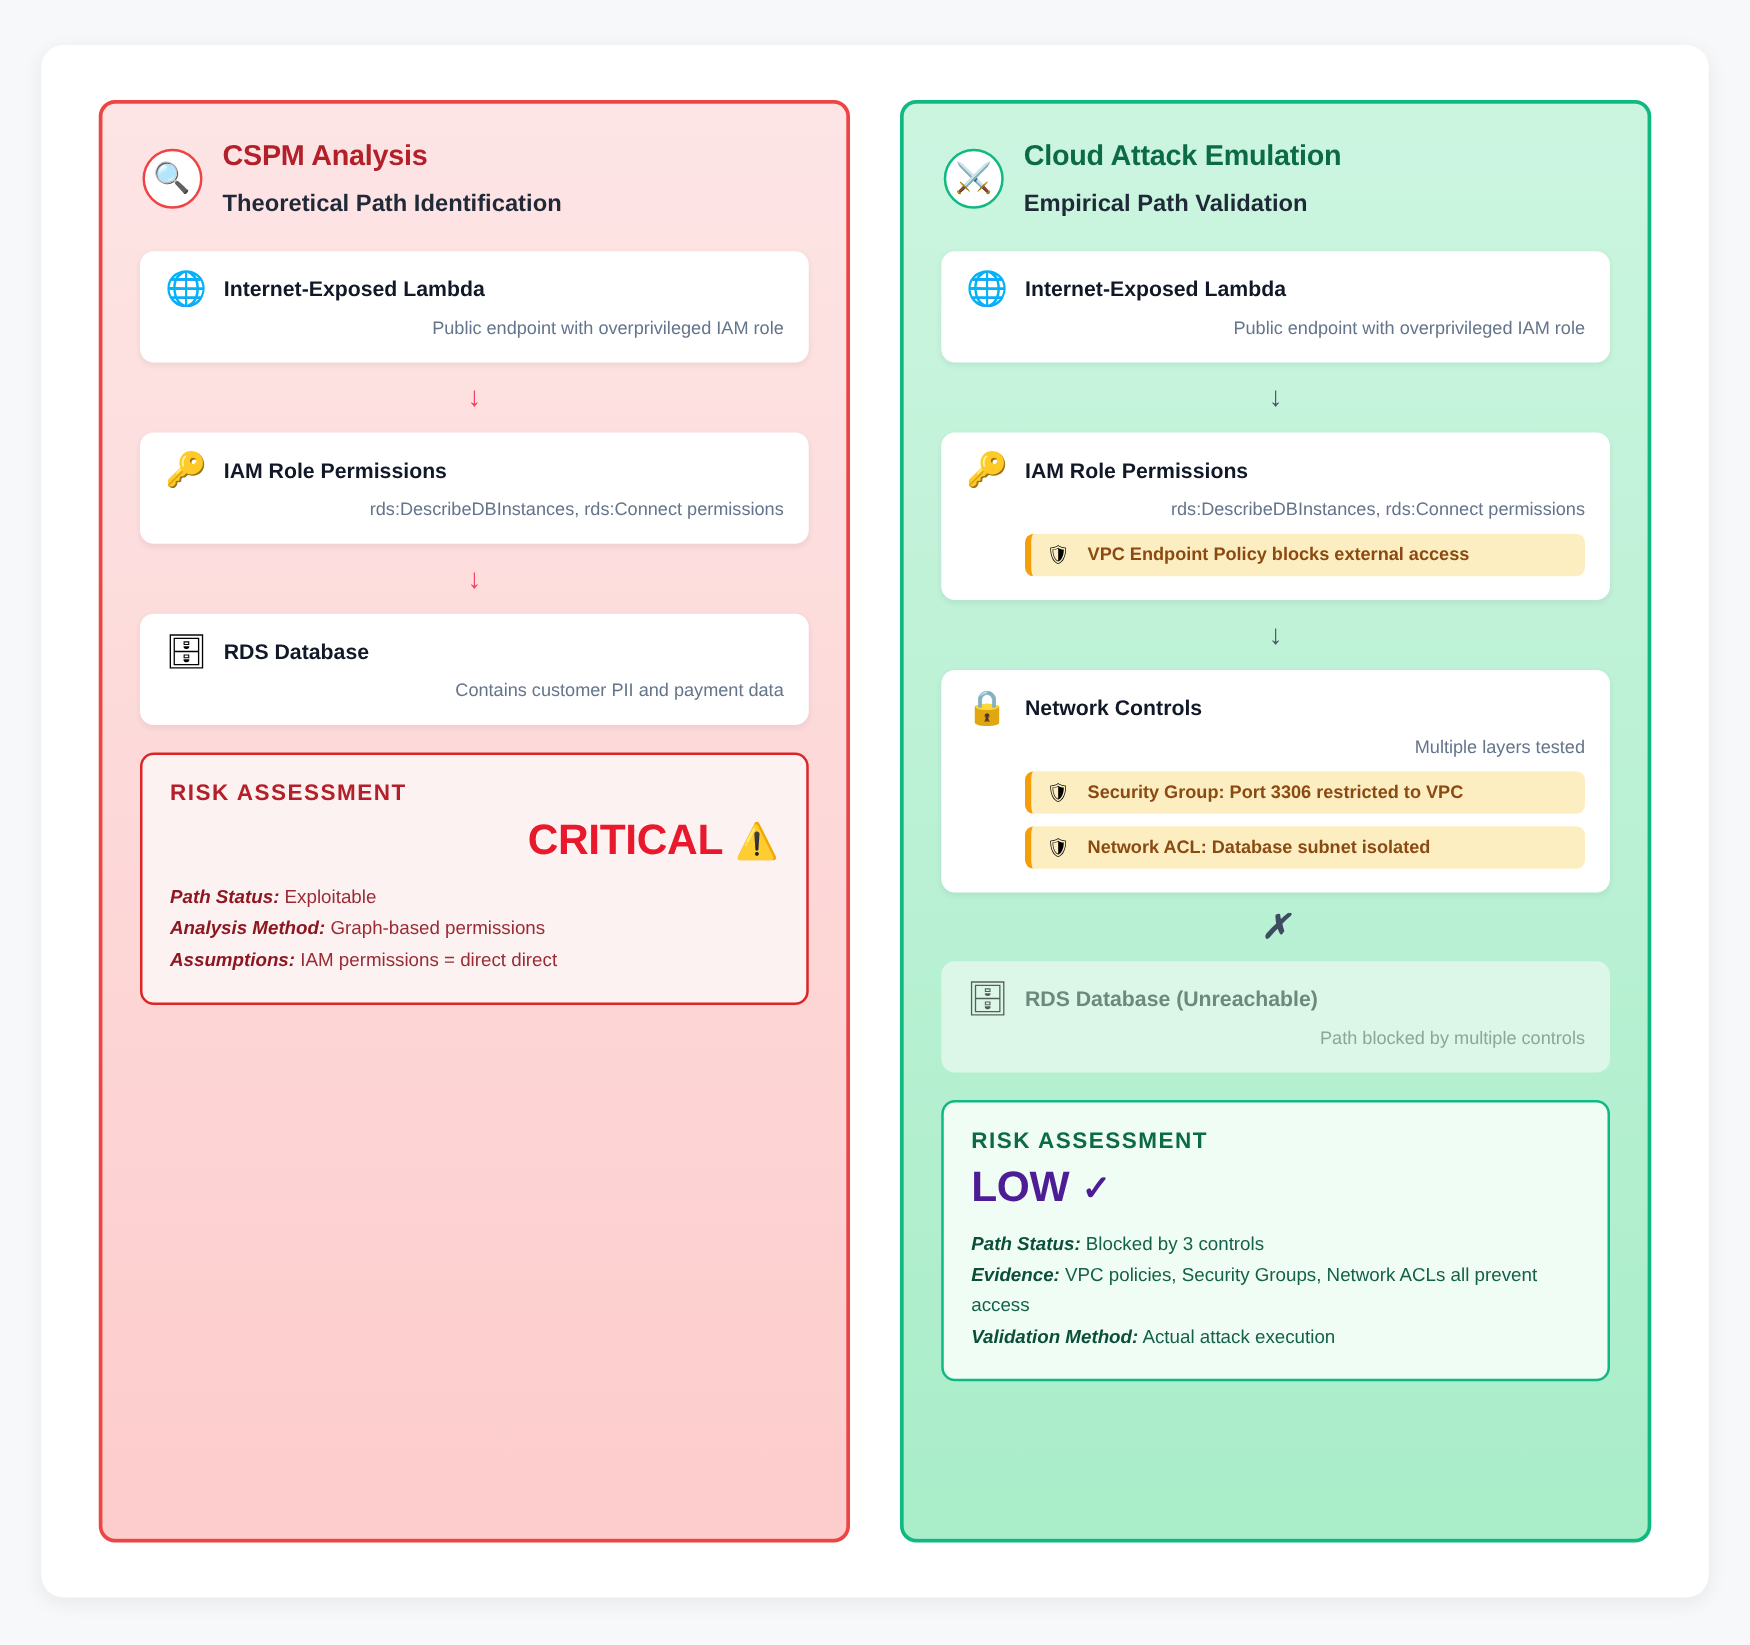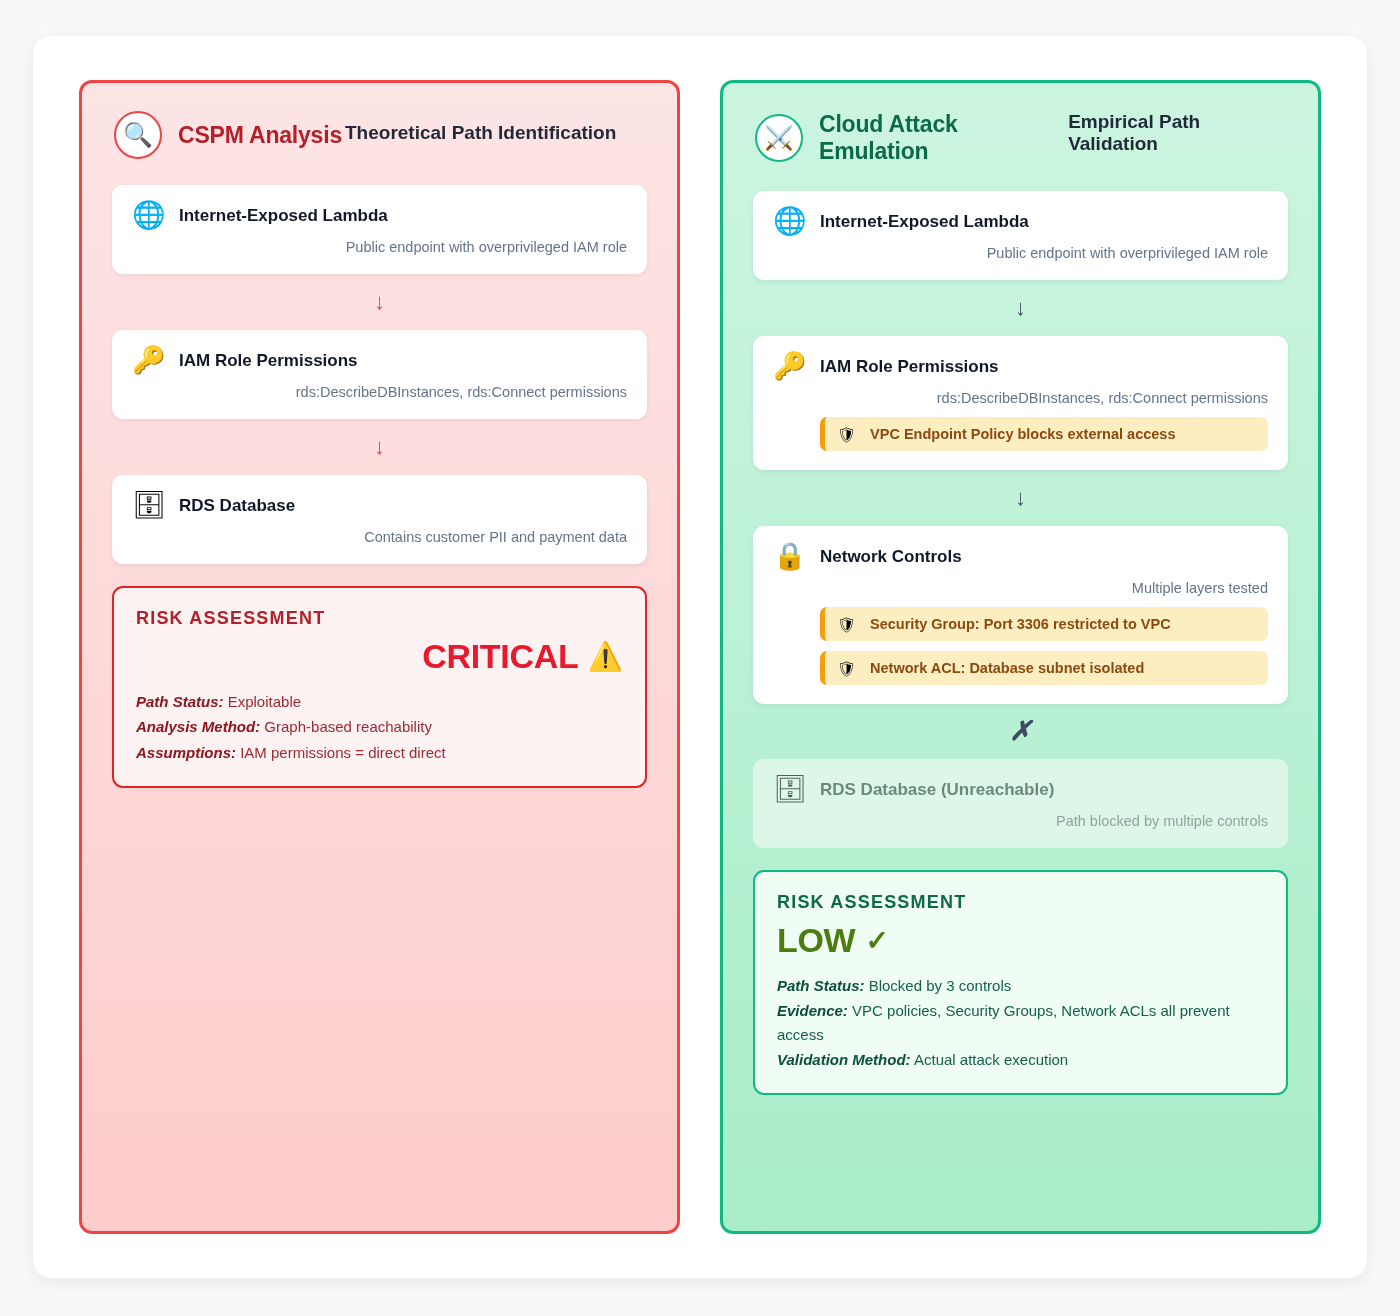--- a/index.html
+++ b/index.html
@@ -63,21 +63,21 @@
     background: #ffffff;
     display: flex;
     align-items: center;
     justify-content: center;
     font-size: 24px;
     line-height: 1;
   }
   .header-badge.red { border: 2.5px solid #ef4444; }
   .header-badge.green { border: 2.5px solid #10b981; }
 
-  .header-text { display: flex; flex-direction: row; gap: 3px; }
+  .header-text { display: flex; flex-direction: column; gap: 15px; }
 
   .header-title {
     font-size: 23px;
     font-weight: bold;
     letter-spacing: -0.2px;
   }
   .header-title.red { color: #b4202a; }
   .header-title.green { color: #0c6b47; }
 
   .header-sub {
@@ -189,21 +189,21 @@
   .risk-verdict {
     font-size: 34px;
     font-weight: bold;
     margin: 8px 0 14px 0;
     letter-spacing: -0.3px;
     display: flex;
     align-items: center;
     gap: 10px;
   }
   .risk.red .risk-verdict { color: #e8192c; justify-content: flex-end; }
-  .risk.green .risk-verdict { color: #4d7c0f; }
+  .risk.green .risk-verdict { color: #4c1d95; }
   .risk-verdict-mark { font-size: 28px; line-height: 1; }
 
   .risk-line {
     font-size: 15px;
     line-height: 1.55;
     margin-top: 2px;
   }
   .risk.red .risk-line { color: #9a2b35; }
   .risk.green .risk-line { color: #14614a; }
   .risk-line b { font-weight: bold; font-style: italic; }
@@ -259,21 +259,21 @@
         <div class="risk-verdict">
           <span>CRITICAL</span>
           <span class="risk-verdict-mark">⚠️</span>
         </div>
         <div class="risk-line">
           <b>Path Status:</b>
           <span>Exploitable</span>
         </div>
         <div class="risk-line">
           <b>Analysis Method:</b>
-          <span>Graph-based reachability</span>
+          <span>Graph-based permissions</span>
         </div>
         <div class="risk-line">
           <b>Assumptions:</b>
           <span>IAM permissions = direct direct</span>
         </div>
       </div>
 
     </section>
 
     <section class="panel panel-right">

